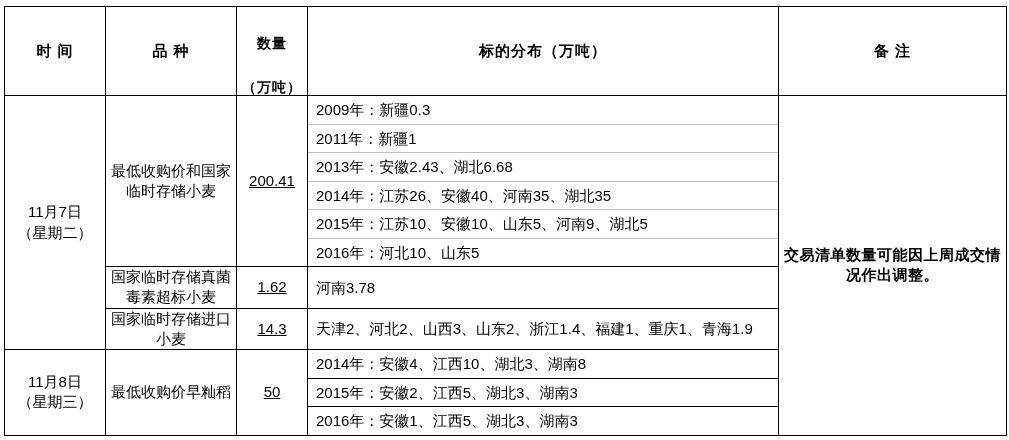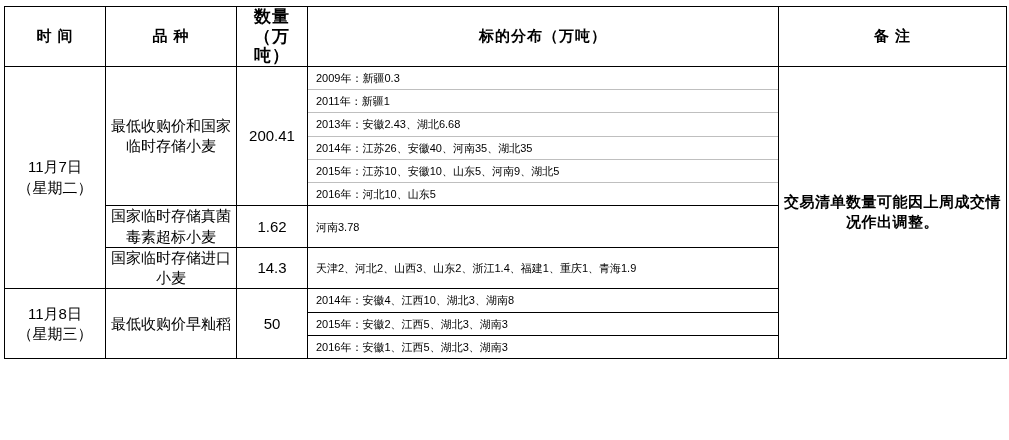--- a/index.html
+++ b/index.html
@@ -34,52 +34,53 @@
     line-height: 1.35;
   }
   .hdr {
     height: 46px;
     font-weight: bold;
     letter-spacing: 1px;
   }
   .hdr .two-line {
     display: block;
     line-height: 1.15;
-    font-size: 17px;
+    font-size: 14px;
+    margin-top: 28px;
   }
   .col-time { width: 100px; }
   .col-kind { width: 130px; }
   .col-qty  { width: 70px; }
   .col-dist { width: 470px; }
   .col-note { width: 227px; }
 
   .time-cell {
     font-size: 15px;
     line-height: 1.5;
   }
   .time-cell .sub { display: block; }
 
   .kind-cell {
     font-size: 14.5px;
     line-height: 1.5;
     padding: 3px 8px;
   }
-  .qty-cell { font-size: 15px; }
+  .qty-cell { font-size: 15px; text-decoration: underline; }
 
   .dist-wrap {
     width: 100%;
     border-collapse: collapse;
     table-layout: fixed;
   }
   .dist-wrap td {
     border: none;
     border-bottom: 1px solid #bfbfbf;
     text-align: left;
     padding: 4px 8px;
-    font-size: 11px;
+    font-size: 15px;
     line-height: 1.3;
     white-space: nowrap;
   }
   .dist-wrap tr:last-child td { border-bottom: none; }
 
   .note-cell {
     font-weight: bold;
     font-size: 15px;
     line-height: 1.7;
     text-align: center;

